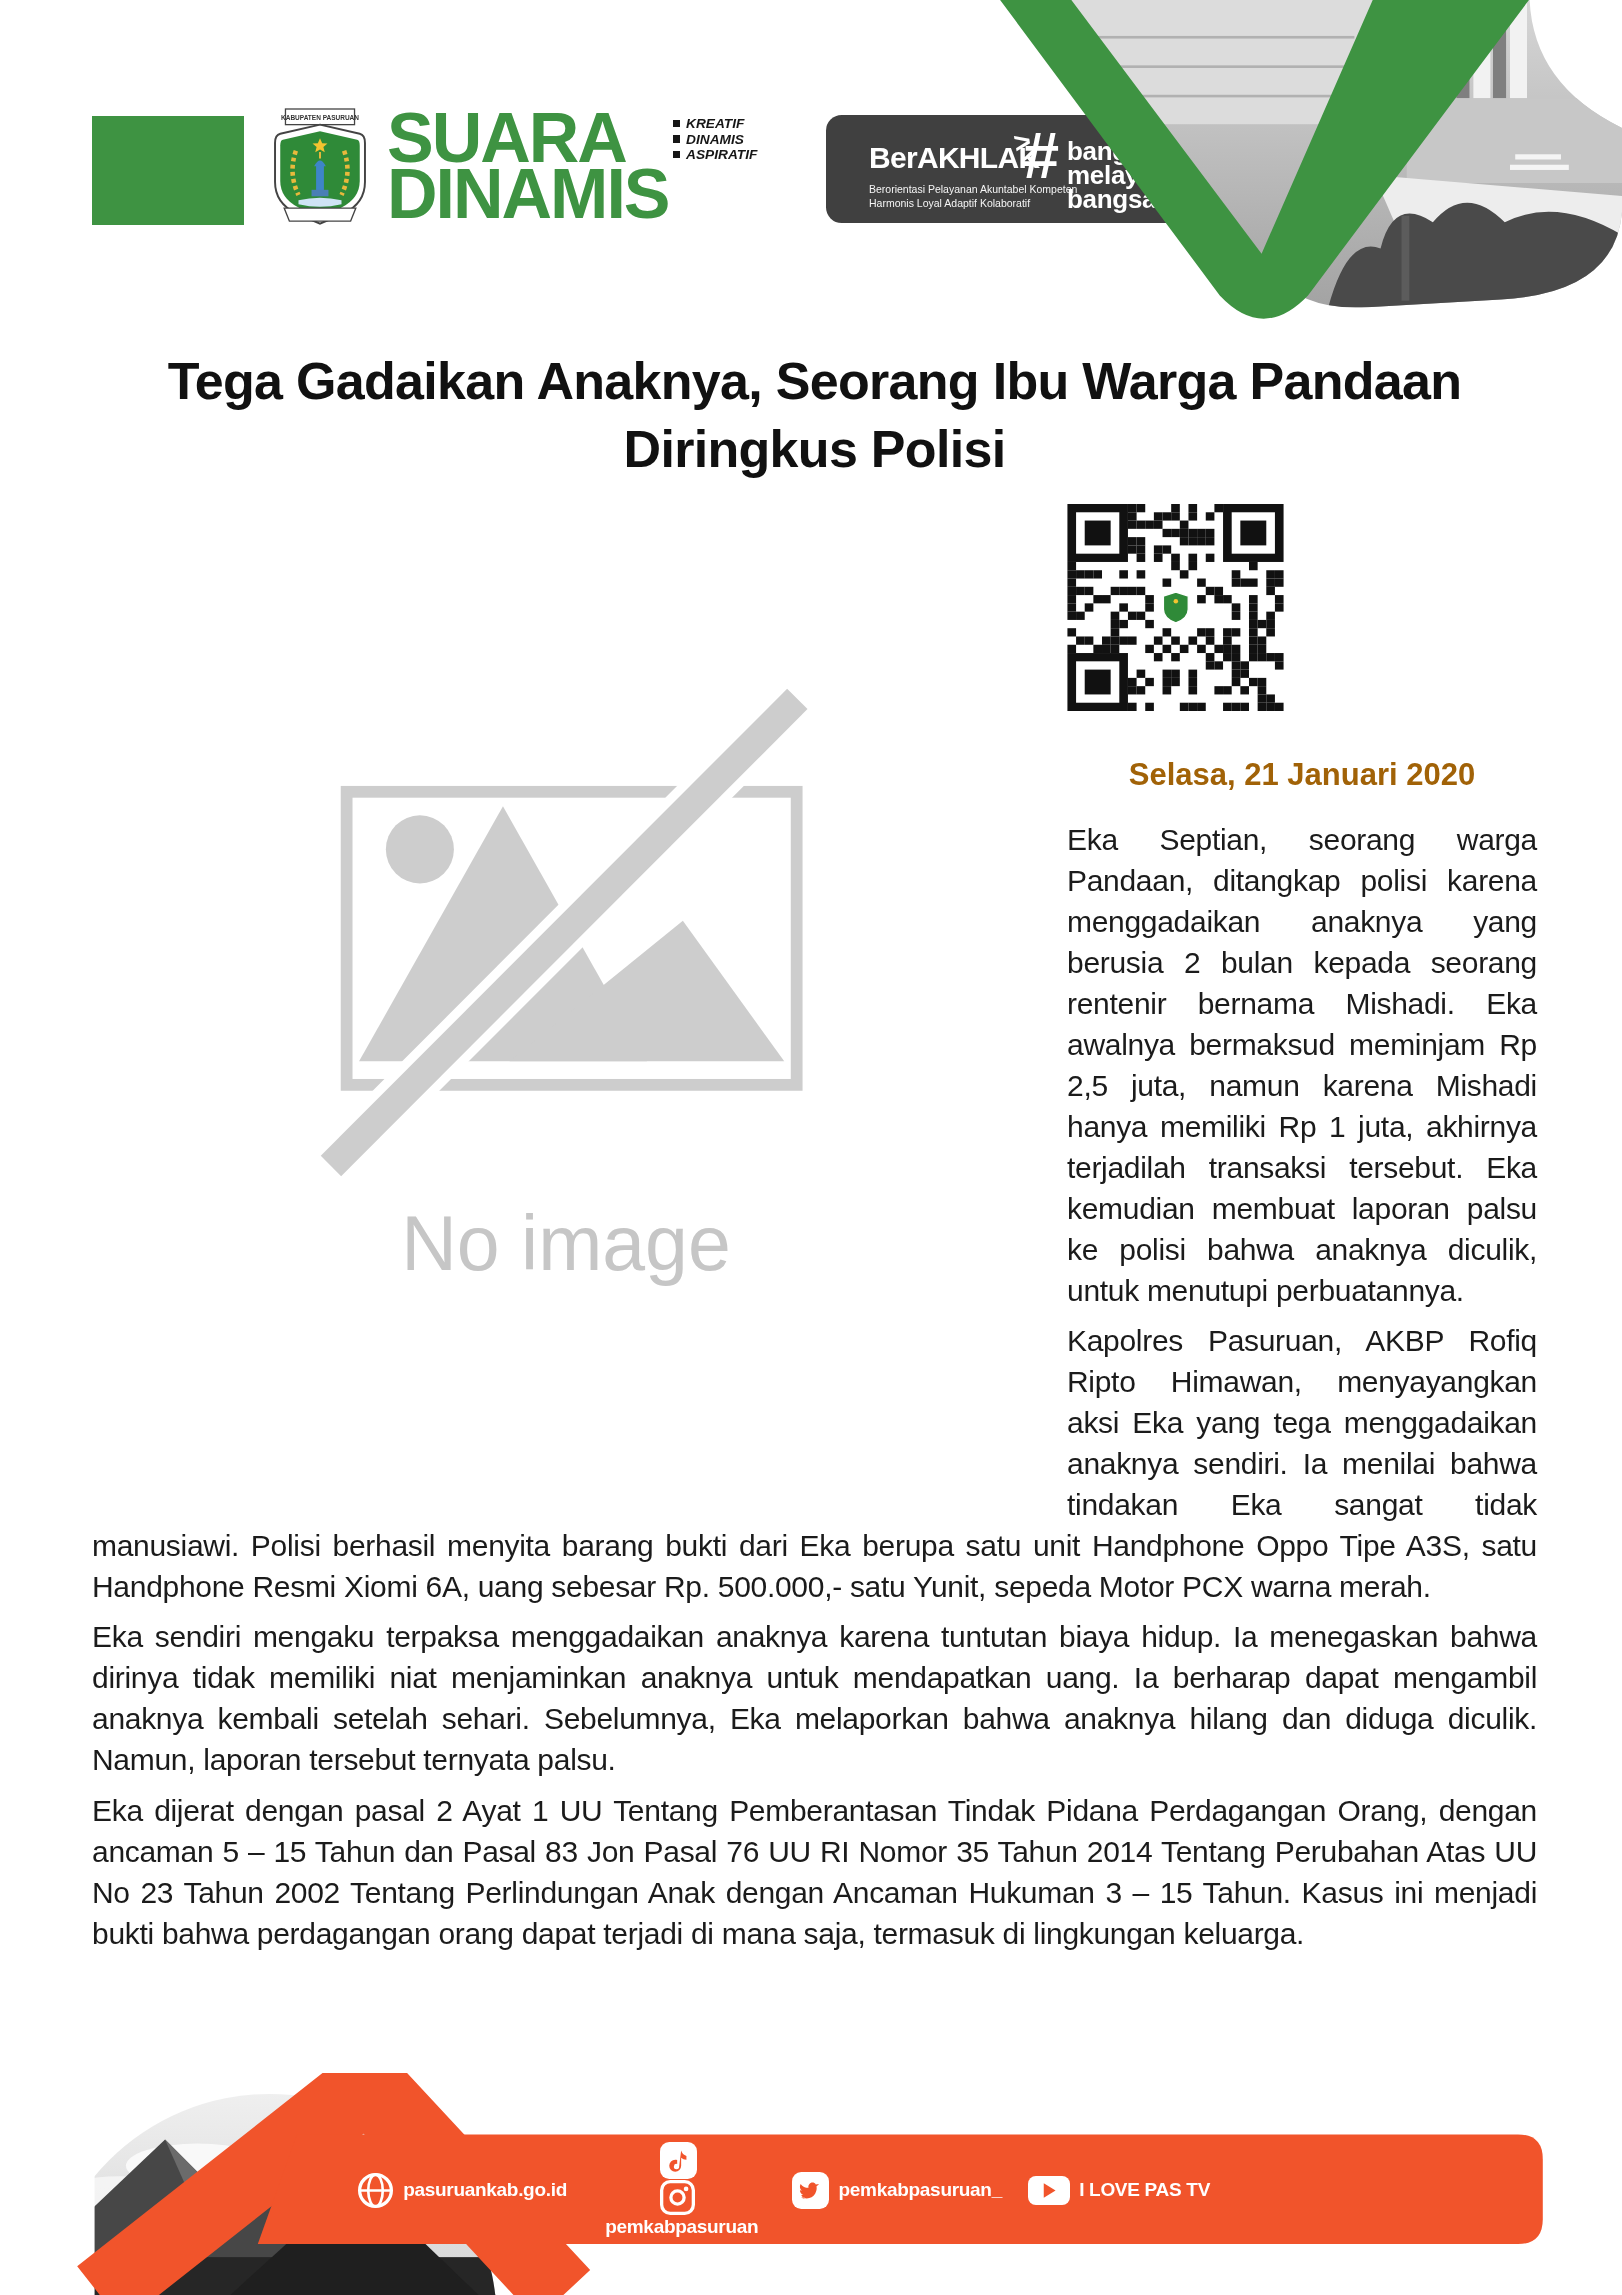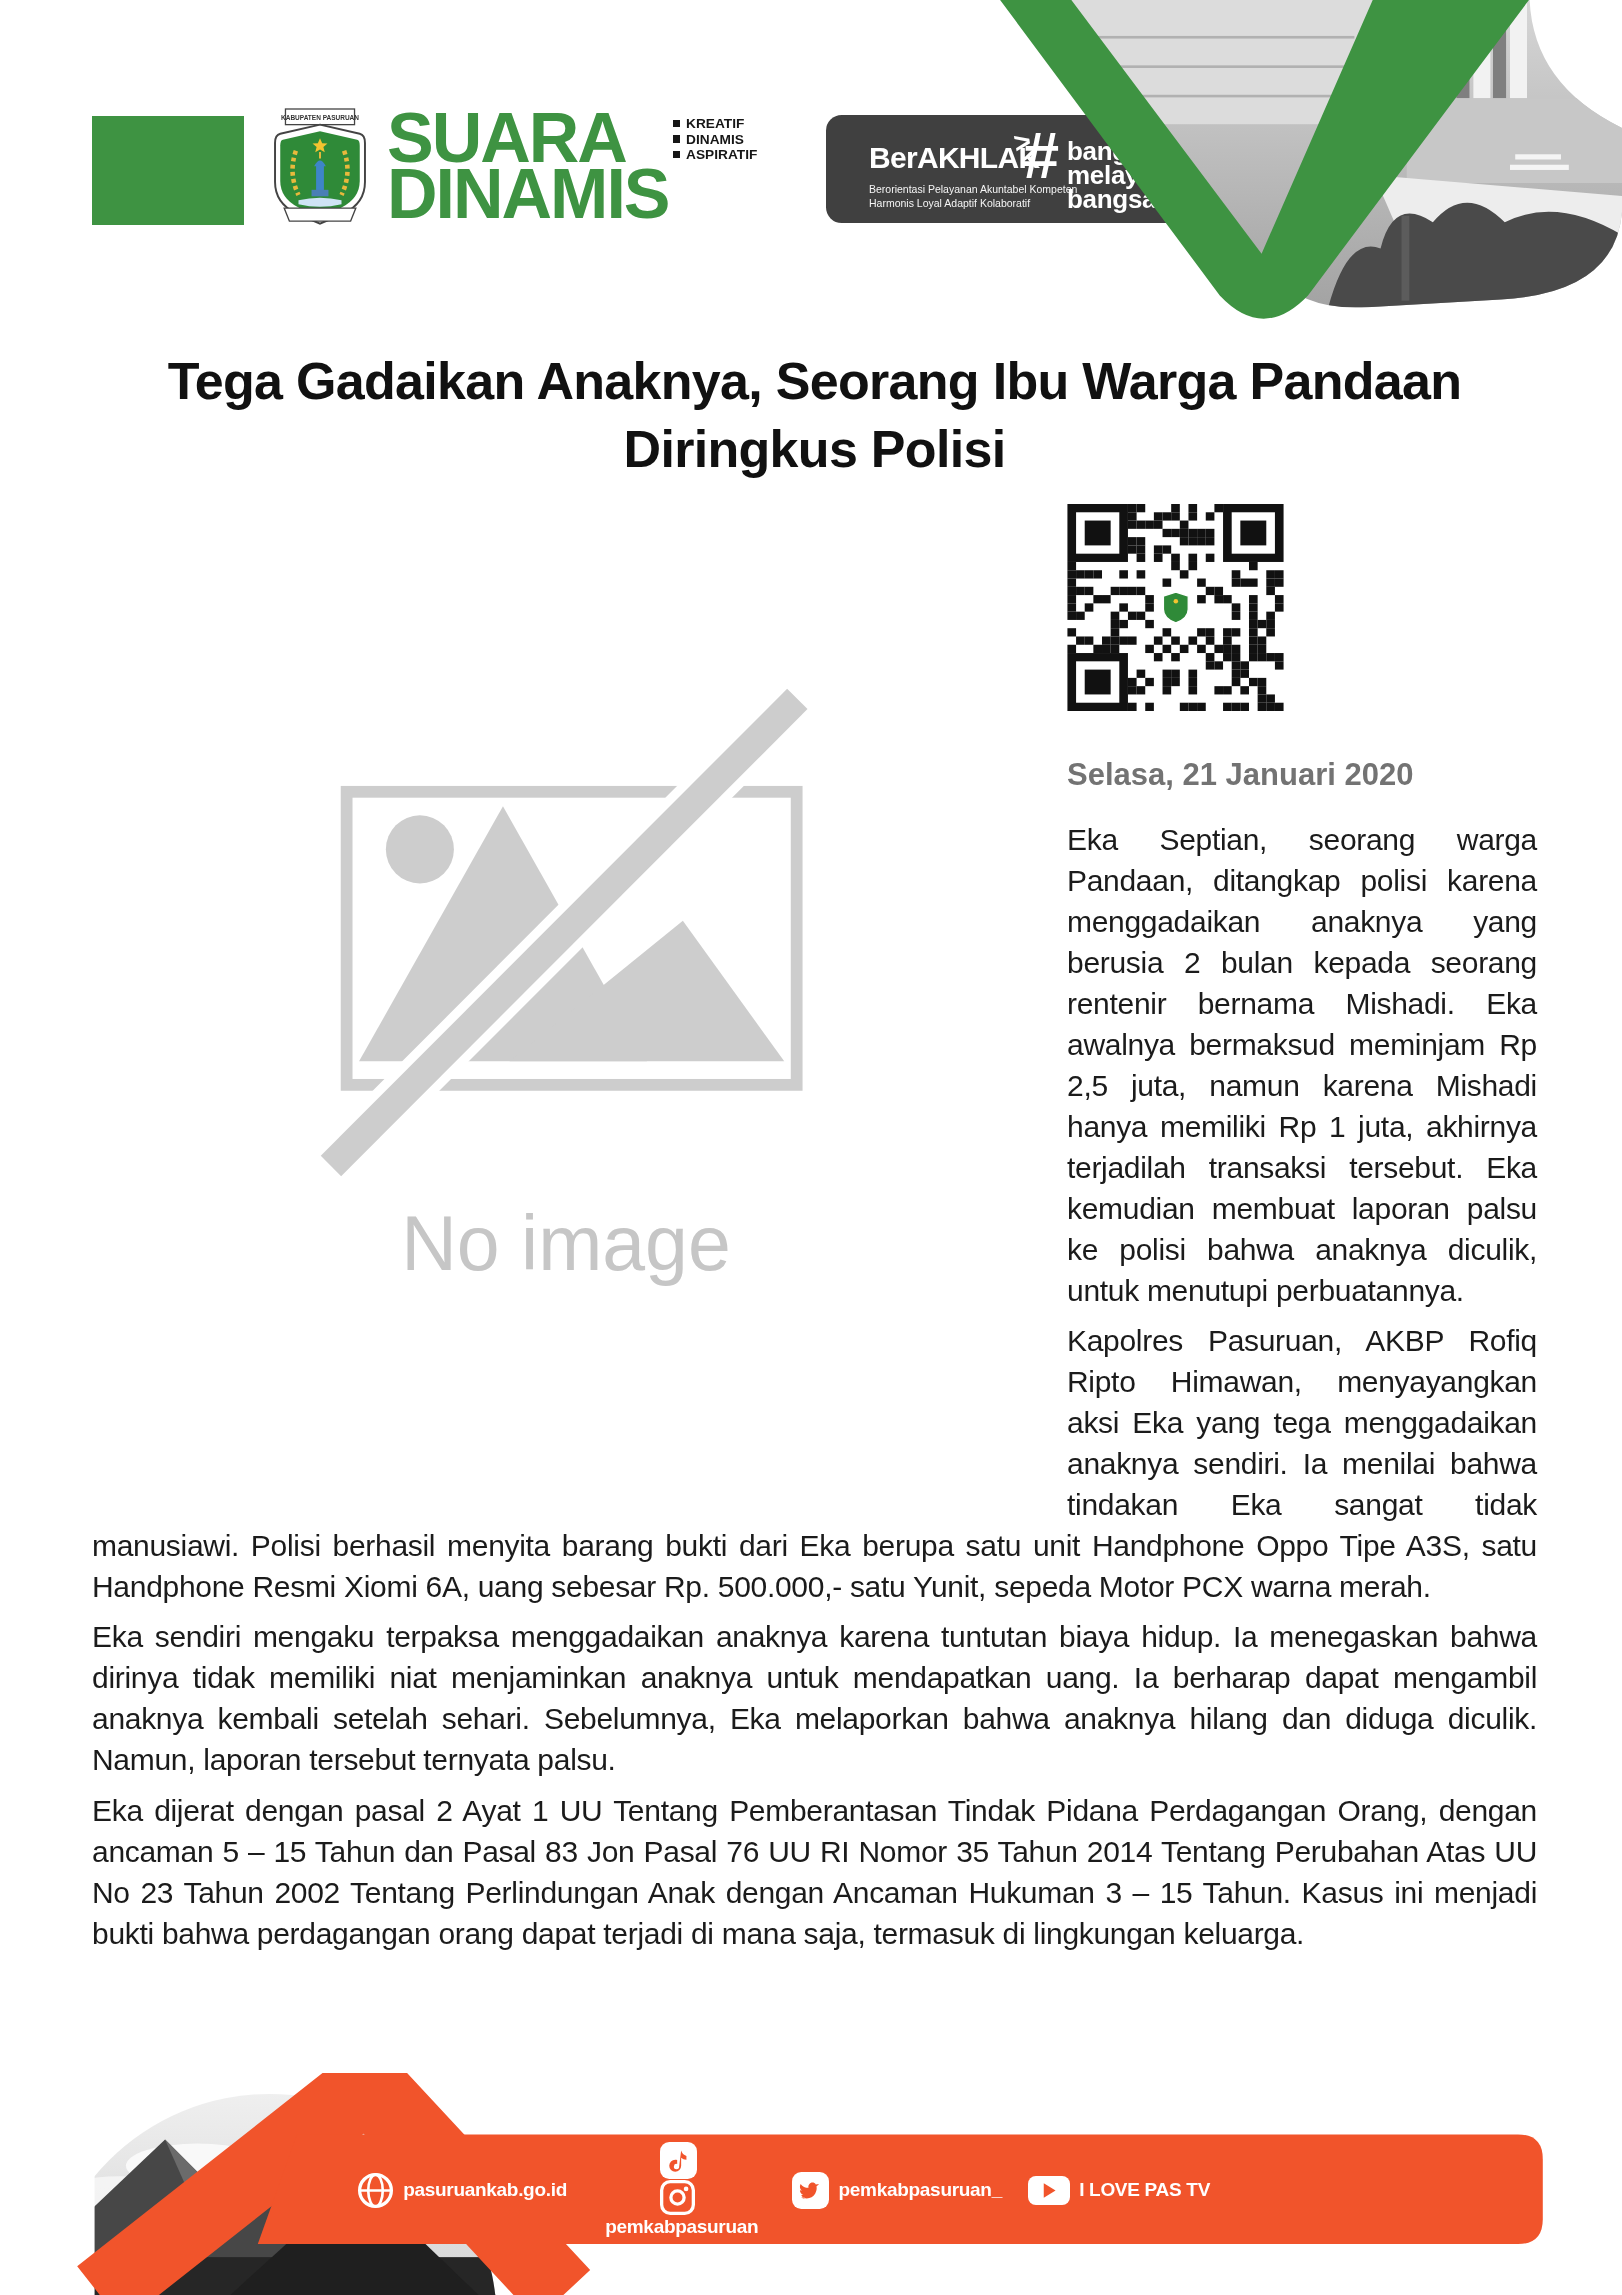--- a/index.html
+++ b/index.html
@@ -6,41 +6,41 @@
   .page{position:relative;width:1623px;height:2295px;background:#fff;overflow:hidden;
         font-family:"Liberation Sans",sans-serif;color:#1b1b1b;}
 
   
   .green-rect{position:absolute;left:92px;top:116px;width:152px;height:109px;background:#3E9342;}
   .crest{position:absolute;left:262px;top:105px;}
   .brand{position:absolute;left:387px;top:110px;line-height:56px;font-weight:bold;
          letter-spacing:-2px;color:#3E9342;}
   .brand .line{font-size:70px;}
   .tagline{position:absolute;left:673px;top:116px;list-style:none;margin:0;padding:0;}
-  .tagline li{display:flex;align-items:center;height:15.4px;font-size:13.7px;font-weight:bold;color:#161616;letter-spacing:0;}
+  .tagline li{display:flex;align-items:center;height:15.4px;font-size:13.7px;font-weight:bold;color:#161616;letter-spacing:0;font-style:italic;}
   .tagline .sq{display:inline-block;width:7.2px;height:7.2px;background:#161616;margin-right:5.9px;}
 
   .panel{position:absolute;left:826px;top:115px;width:486px;height:108px;background:#404040;border-radius:15.7px;}
   .panel .ber{position:absolute;left:43px;top:26px;font-size:30px;font-weight:bold;color:#fff;letter-spacing:-0.7px;}
   .panel .chev{position:absolute;left:188px;top:10.5px;font-size:29px;font-weight:bold;color:#fff;transform:rotate(-10deg);}
   .panel .sub{position:absolute;left:43px;top:67px;font-size:10.5px;line-height:14.4px;color:#fff;opacity:.95;}
   .panel .hash-sym{position:absolute;left:196px;top:2.6px;font-size:65px;font-weight:bold;font-style:italic;color:#fff;}
   .panel .hash-words{position:absolute;left:241px;top:23.6px;font-size:26px;line-height:24px;font-weight:bold;color:#fff;letter-spacing:-0.3px;}
 
   .top-art{position:absolute;left:942px;top:0;width:681px;height:353px;pointer-events:none;}
 
   
   .title{position:absolute;left:92px;top:347px;width:1445px;margin:0;text-align:center;
          font-size:52px;line-height:68px;font-weight:bold;color:#111;letter-spacing:-0.7px;}
   .article{position:absolute;left:92px;top:504px;width:1445px;}
   .img-float{float:left;width:975px;height:991px;position:relative;}
   .noimg-label{position:absolute;left:0;top:695px;width:948px;text-align:center;
                font-size:77px;color:#c6c6c6;}
   .qr{display:block;margin:0 0 46px 0;}
-  .date{font-size:31px;font-weight:bold;margin:0 0 26px 0;color:#737373;}
+  .date{font-size:31px;font-weight:bold;margin:0 0 26px 0;color:#a16207;text-align:center;}
   .article p{margin:0 0 9.2px 0;font-size:30px;line-height:41px;text-align:justify;
              letter-spacing:-0.3px;color:#1b1b1b;}
   .disclaimer{margin-top:19.6px;font-size:23px;font-style:italic;color:#8a8a8a;}
 
   
   .footer-art{position:absolute;left:0;top:2073px;width:1623px;height:222px;pointer-events:none;}
   .footer-row{position:absolute;left:357px;top:2169px;height:42px;display:flex;align-items:center;color:#fff;}
   .footer-row .lbl{font-size:19px;font-weight:bold;letter-spacing:-0.3px;white-space:nowrap;}
   .fgroup{display:flex;align-items:center;}
   .mr14{margin-right:9.2px;} .mr10{margin-right:6.5px;}

